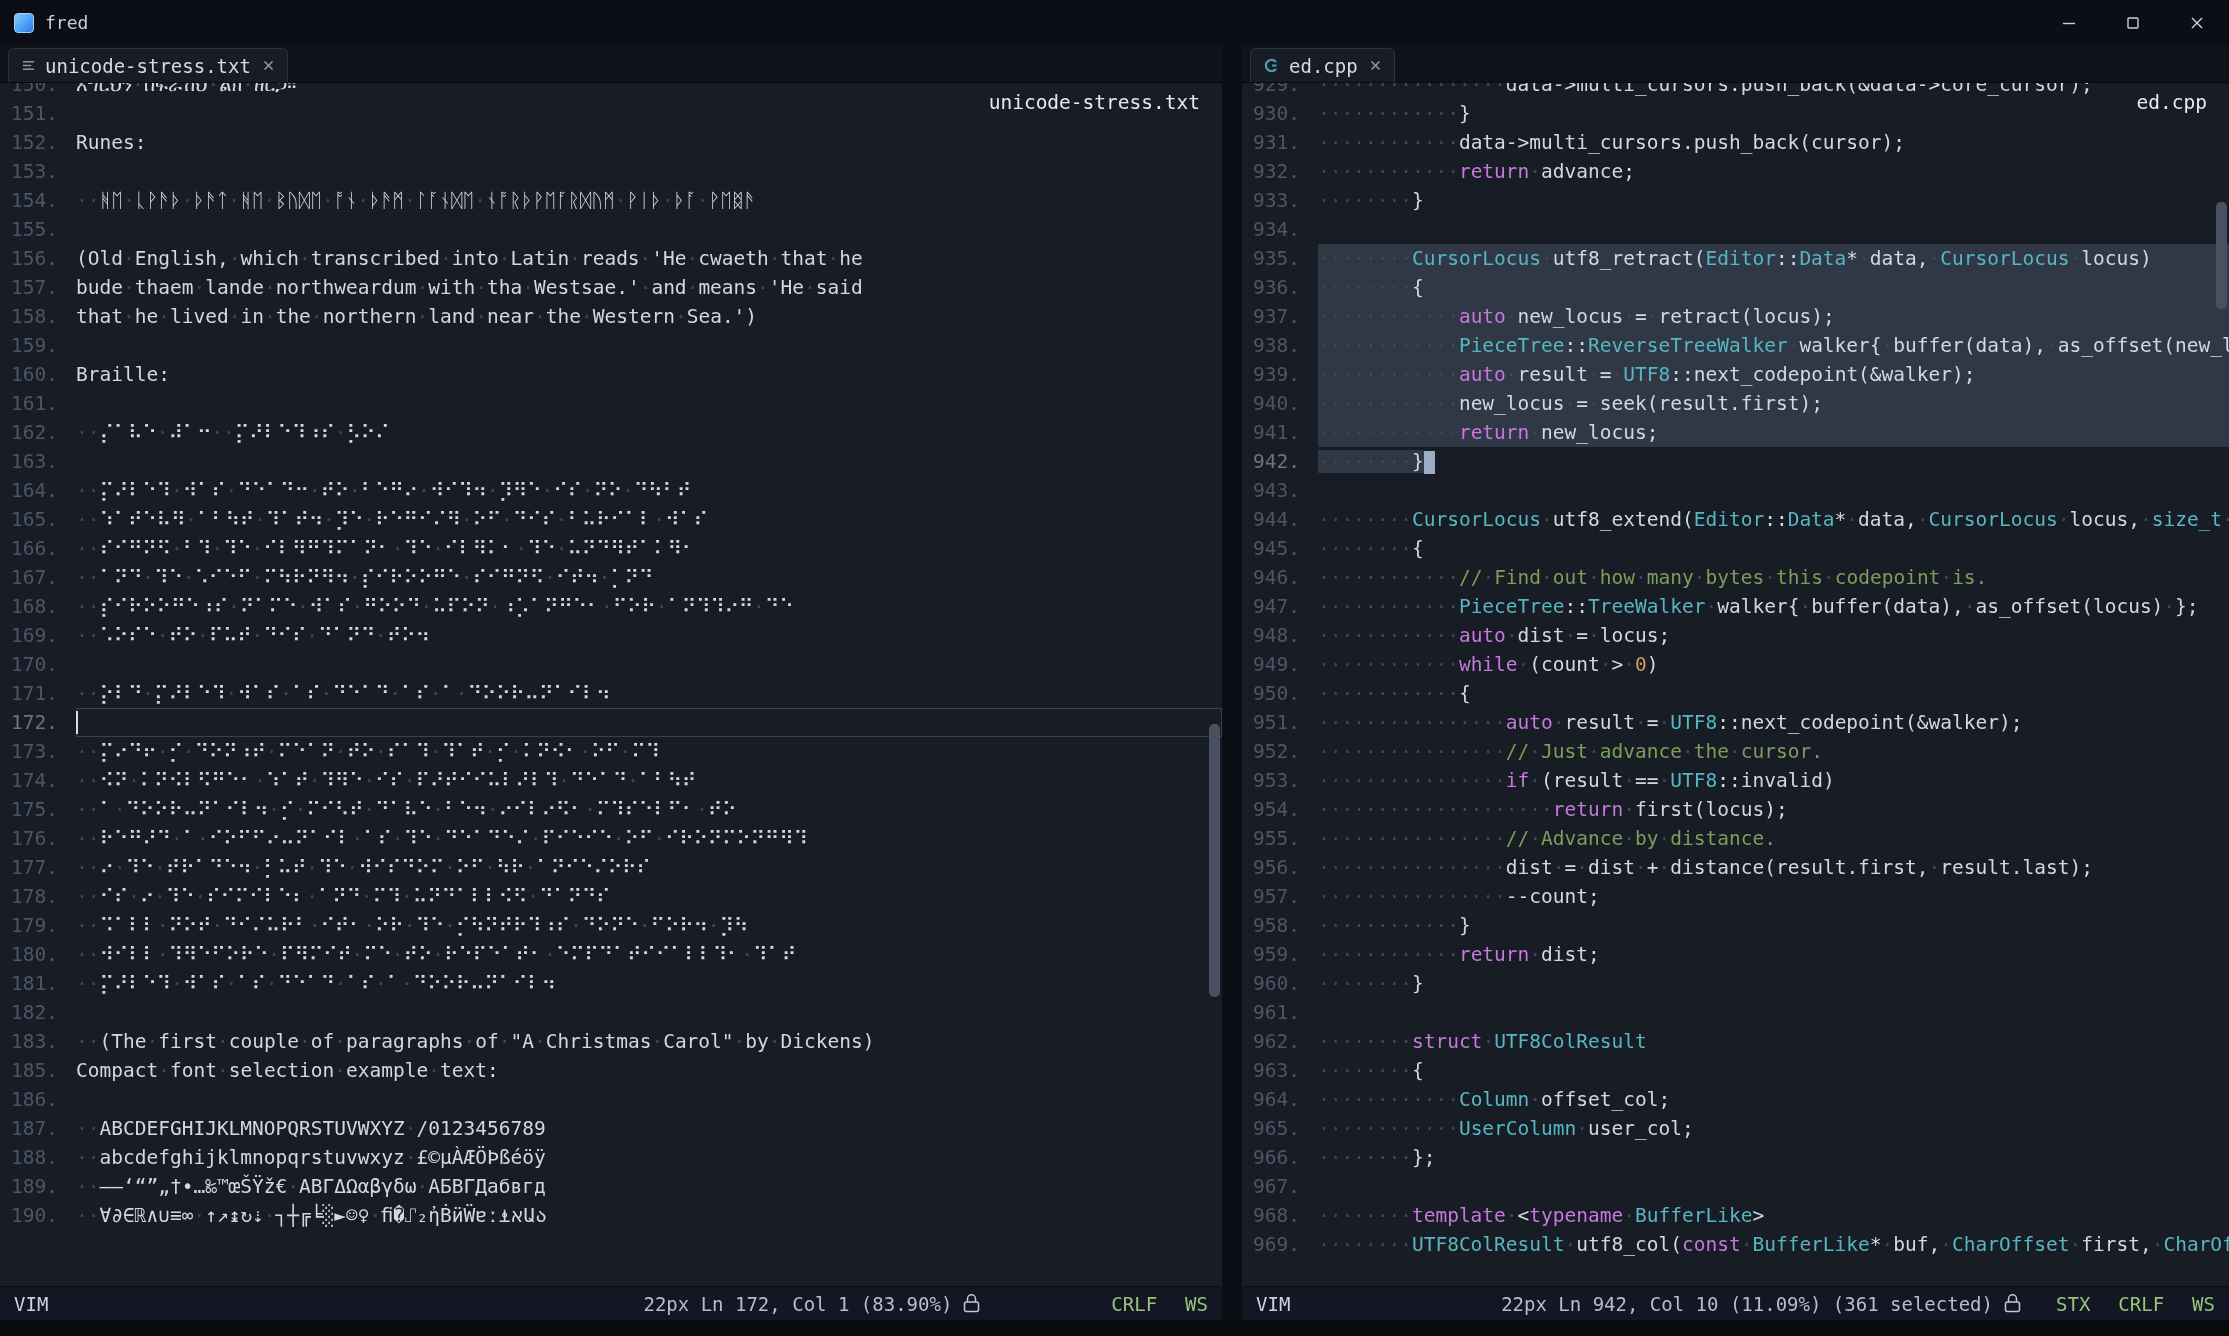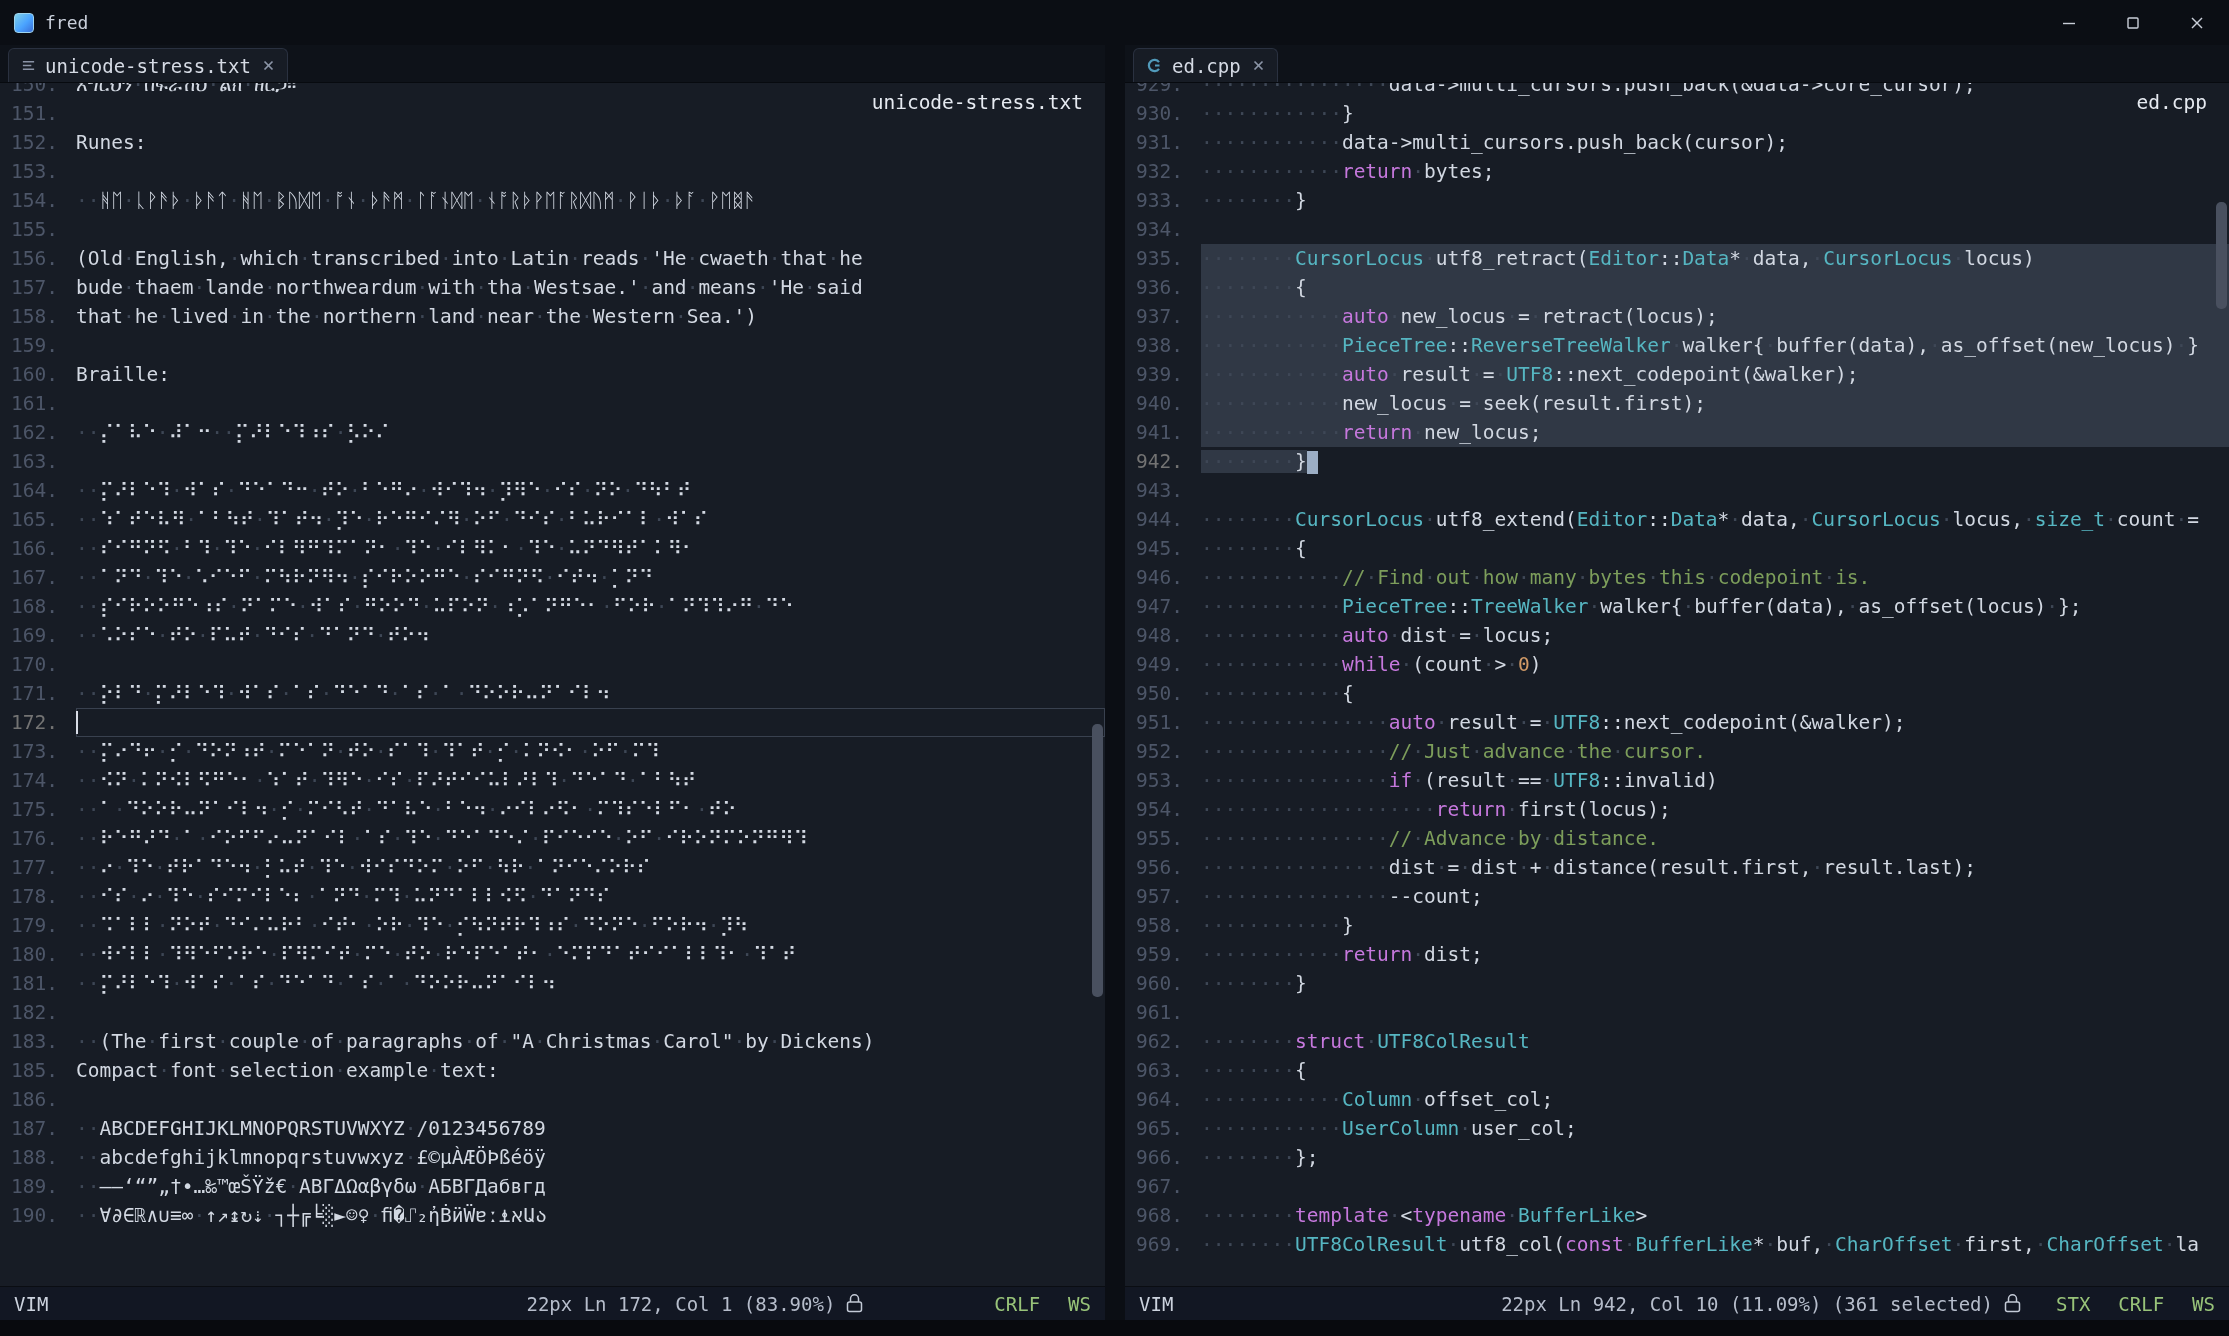--- a/index.html
+++ b/index.html
@@ -19,21 +19,21 @@
   .titlebar-left{display:flex;align-items:center;gap:11px;padding-left:14px;}
   .app-icon{width:20px;height:20px;border-radius:4px;display:inline-block;background:linear-gradient(135deg,#7fd0e8 0%,#4aa3ff 55%,#3a6fd8 100%);border:1px solid #9fd4ef;}
   .app-title{font-size:18px;color:#c9cfda;}
   .win-controls{display:flex;height:100%;}
   .win-btn{width:64px;height:100%;background:transparent;border:none;display:flex;align-items:center;justify-content:center;cursor:default;}
   .win-btn svg{stroke:#c9ced8;stroke-width:1.4;fill:none;}
 
   
   .main{flex:1;display:flex;min-height:0;}
   .pane{display:flex;flex-direction:column;min-width:0;background:var(--background);}
-  #pane-left{width:1105px;flex:none;}
+  #pane-left{width:1222px;flex:none;}
   .pane-gutter{width:20px;flex:none;background:var(--titlebar);}
   #pane-right{flex:1;}
 
   
   .tabbar{height:38px;flex:none;background:var(--tabbar);display:flex;align-items:flex-end;padding-left:8px;border-bottom:1px solid #070a0f;}
   .tab{height:34px;background:var(--background);display:flex;align-items:center;gap:9px;padding:0 12px;border:1px solid #2a3140;border-bottom:none;border-radius:6px 6px 0 0;}
   .tab-label{font-size:19px;color:#d5dae4;white-space:pre;}
   .tab-icon{display:flex;align-items:center;}
   .tab-icon svg{stroke:#8a93a6;stroke-width:1.6;fill:none;}
   .tab-icon.cpp svg{stroke:#519aba;}
@@ -207,21 +207,21 @@
                 <line x1="10.5" y1="2.5" x2="2.5" y2="10.5"></line>
               </svg>
           </span>
         </div>
       </div>
       <div class="editor">
         <div class="lines" id="lines-right">
             <div class="line"><span class="ln">929.</span><span class="codeln"><span class="tk-ws">················</span><span class="tk-d">data-&gt;multi_cursors.push_back(&amp;data-&gt;core_cursor);</span></span></div>
             <div class="line"><span class="ln">930.</span><span class="codeln"><span class="tk-ws">············</span><span class="tk-d">}</span></span></div>
             <div class="line"><span class="ln">931.</span><span class="codeln"><span class="tk-ws">············</span><span class="tk-d">data-&gt;multi_cursors.push_back(cursor);</span></span></div>
-            <div class="line"><span class="ln">932.</span><span class="codeln"><span class="tk-ws">············</span><span class="tk-kw">return</span><span class="tk-ws">·</span><span class="tk-d">bytes;</span></span></div>
+            <div class="line"><span class="ln">932.</span><span class="codeln"><span class="tk-ws">············</span><span class="tk-kw">return</span><span class="tk-ws">·</span><span class="tk-d">advance;</span></span></div>
             <div class="line"><span class="ln">933.</span><span class="codeln"><span class="tk-ws">········</span><span class="tk-d">}</span></span></div>
             <div class="line"><span class="ln">934.</span><span class="codeln"></span></div>
             <div class="line"><span class="ln">935.</span><span class="codeln sel"><span class="tk-ws">········</span><span class="tk-ty">CursorLocus</span><span class="tk-ws">·</span><span class="tk-d">utf8_retract(</span><span class="tk-ty">Editor</span><span class="tk-d">::</span><span class="tk-ty">Data</span><span class="tk-d">*</span><span class="tk-ws">·</span><span class="tk-d">data,</span><span class="tk-ws">·</span><span class="tk-ty">CursorLocus</span><span class="tk-ws">·</span><span class="tk-d">locus)</span></span></div>
             <div class="line"><span class="ln">936.</span><span class="codeln sel"><span class="tk-ws">········</span><span class="tk-d">{</span></span></div>
             <div class="line"><span class="ln">937.</span><span class="codeln sel"><span class="tk-ws">············</span><span class="tk-kw">auto</span><span class="tk-ws">·</span><span class="tk-d">new_locus</span><span class="tk-ws">·</span><span class="tk-d">=</span><span class="tk-ws">·</span><span class="tk-d">retract(locus);</span></span></div>
             <div class="line"><span class="ln">938.</span><span class="codeln sel"><span class="tk-ws">············</span><span class="tk-ty">PieceTree</span><span class="tk-d">::</span><span class="tk-ty">ReverseTreeWalker</span><span class="tk-ws">·</span><span class="tk-d">walker{</span><span class="tk-ws">·</span><span class="tk-d">buffer(data),</span><span class="tk-ws">·</span><span class="tk-d">as_offset(new_locus)</span><span class="tk-ws">·</span><span class="tk-d">}</span></span></div>
             <div class="line"><span class="ln">939.</span><span class="codeln sel"><span class="tk-ws">············</span><span class="tk-kw">auto</span><span class="tk-ws">·</span><span class="tk-d">result</span><span class="tk-ws">·</span><span class="tk-d">=</span><span class="tk-ws">·</span><span class="tk-ty">UTF8</span><span class="tk-d">::next_codepoint(&amp;walker);</span></span></div>
             <div class="line"><span class="ln">940.</span><span class="codeln sel"><span class="tk-ws">············</span><span class="tk-d">new_locus</span><span class="tk-ws">·</span><span class="tk-d">=</span><span class="tk-ws">·</span><span class="tk-d">seek(result.first);</span></span></div>
             <div class="line"><span class="ln">941.</span><span class="codeln sel"><span class="tk-ws">············</span><span class="tk-kw">return</span><span class="tk-ws">·</span><span class="tk-d">new_locus;</span></span></div>
             <div class="line"><span class="ln cur">942.</span><span class="codeln"><span class="selpart"><span class="tk-ws">········</span><span class="tk-d">}</span></span><span class="block-cursor"></span></span></div>

